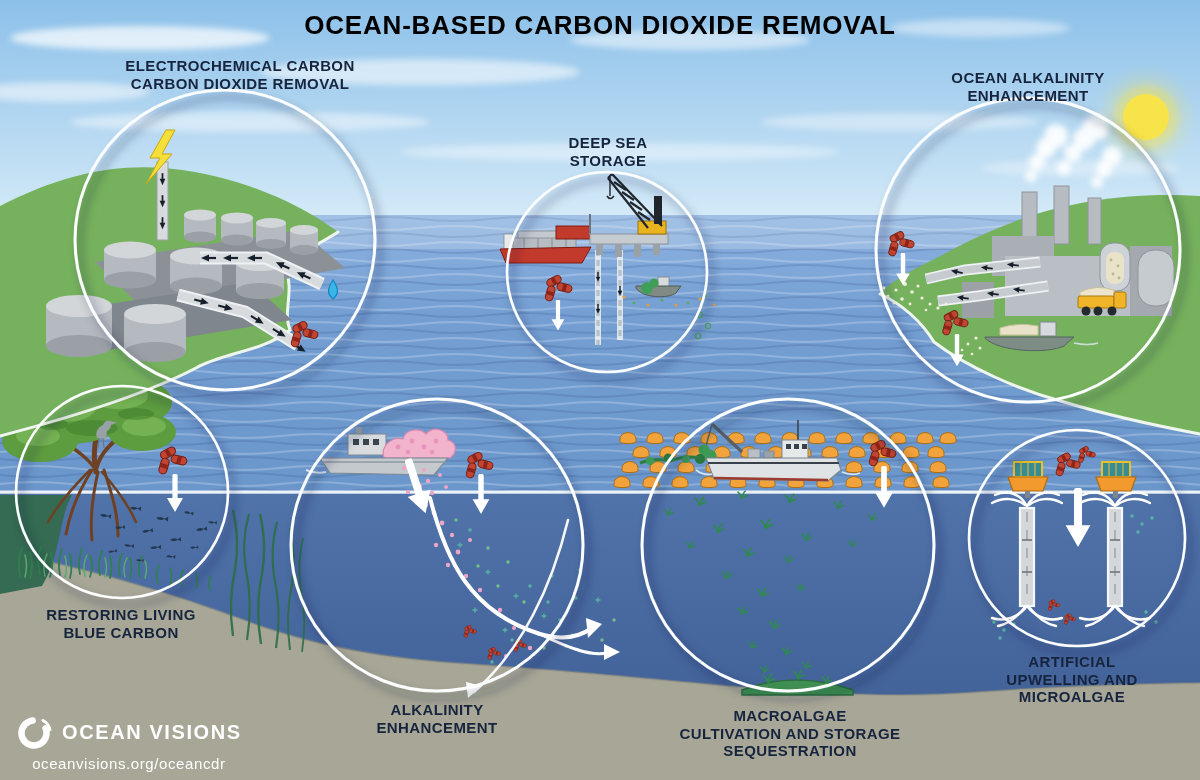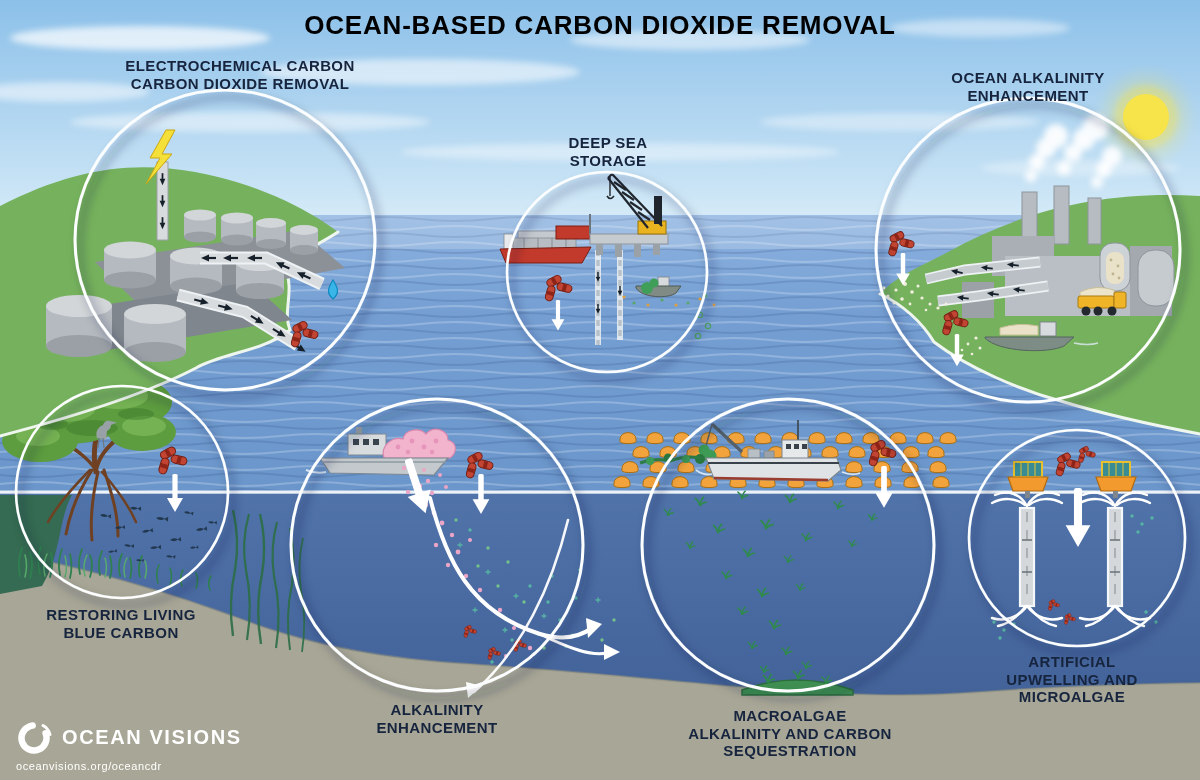--- a/index.html
+++ b/index.html
@@ -11,24 +11,24 @@
   .title{
     position:absolute;left:600px;top:10px;transform:translateX(-50%);
     margin:0;font-size:26px;font-weight:bold;color:#000000;letter-spacing:.8px;white-space:nowrap;
   }
   .label{
     position:absolute;transform:translateX(-50%);text-align:center;
     font-weight:bold;font-size:15px;line-height:17.5px;color:#16243e;
     letter-spacing:.4px;white-space:nowrap;
   }
   .label span{display:block;}
-  .footer{position:absolute;left:16px;bottom:8px;color:#ffffff;}
+  .footer{position:absolute;left:16px;bottom:8px;color:#ffffff;text-align:center;}
   .brand{display:flex;align-items:center;gap:10px;font-weight:bold;font-size:20px;letter-spacing:1.6px;}
   .brand svg{display:block;}
-  .url{margin-top:5px;font-size:11px;letter-spacing:.6px;}
+  .url{margin-top:5px;font-size:15px;letter-spacing:.6px;}
 </style>
 </head>
 <body>
 
 <div class="stage">
 
 <svg class="art" viewBox="0 0 1200 780">
   <defs>
     <linearGradient id="gradSky" x1="0" y1="0" x2="0" y2="1">
       <stop offset="0" stop-color="#8cc0e9"></stop>
@@ -755,21 +755,21 @@
 <div class="label" style="left:121px;top:606px">
   <span>RESTORING LIVING</span>
   <span>BLUE CARBON</span>
 </div>
 <div class="label" style="left:437px;top:701px">
   <span>ALKALINITY</span>
   <span>ENHANCEMENT</span>
 </div>
 <div class="label" style="left:790px;top:707px">
   <span>MACROALGAE</span>
-  <span>ALKALINITY AND CARBON</span>
+  <span>CULTIVATION AND STORAGE</span>
   <span>SEQUESTRATION</span>
 </div>
 <div class="label" style="left:1072px;top:653px">
   <span>ARTIFICIAL</span>
   <span>UPWELLING AND</span>
   <span>MICROALGAE</span>
 </div>
 
 <div class="footer">
   <div class="brand">

